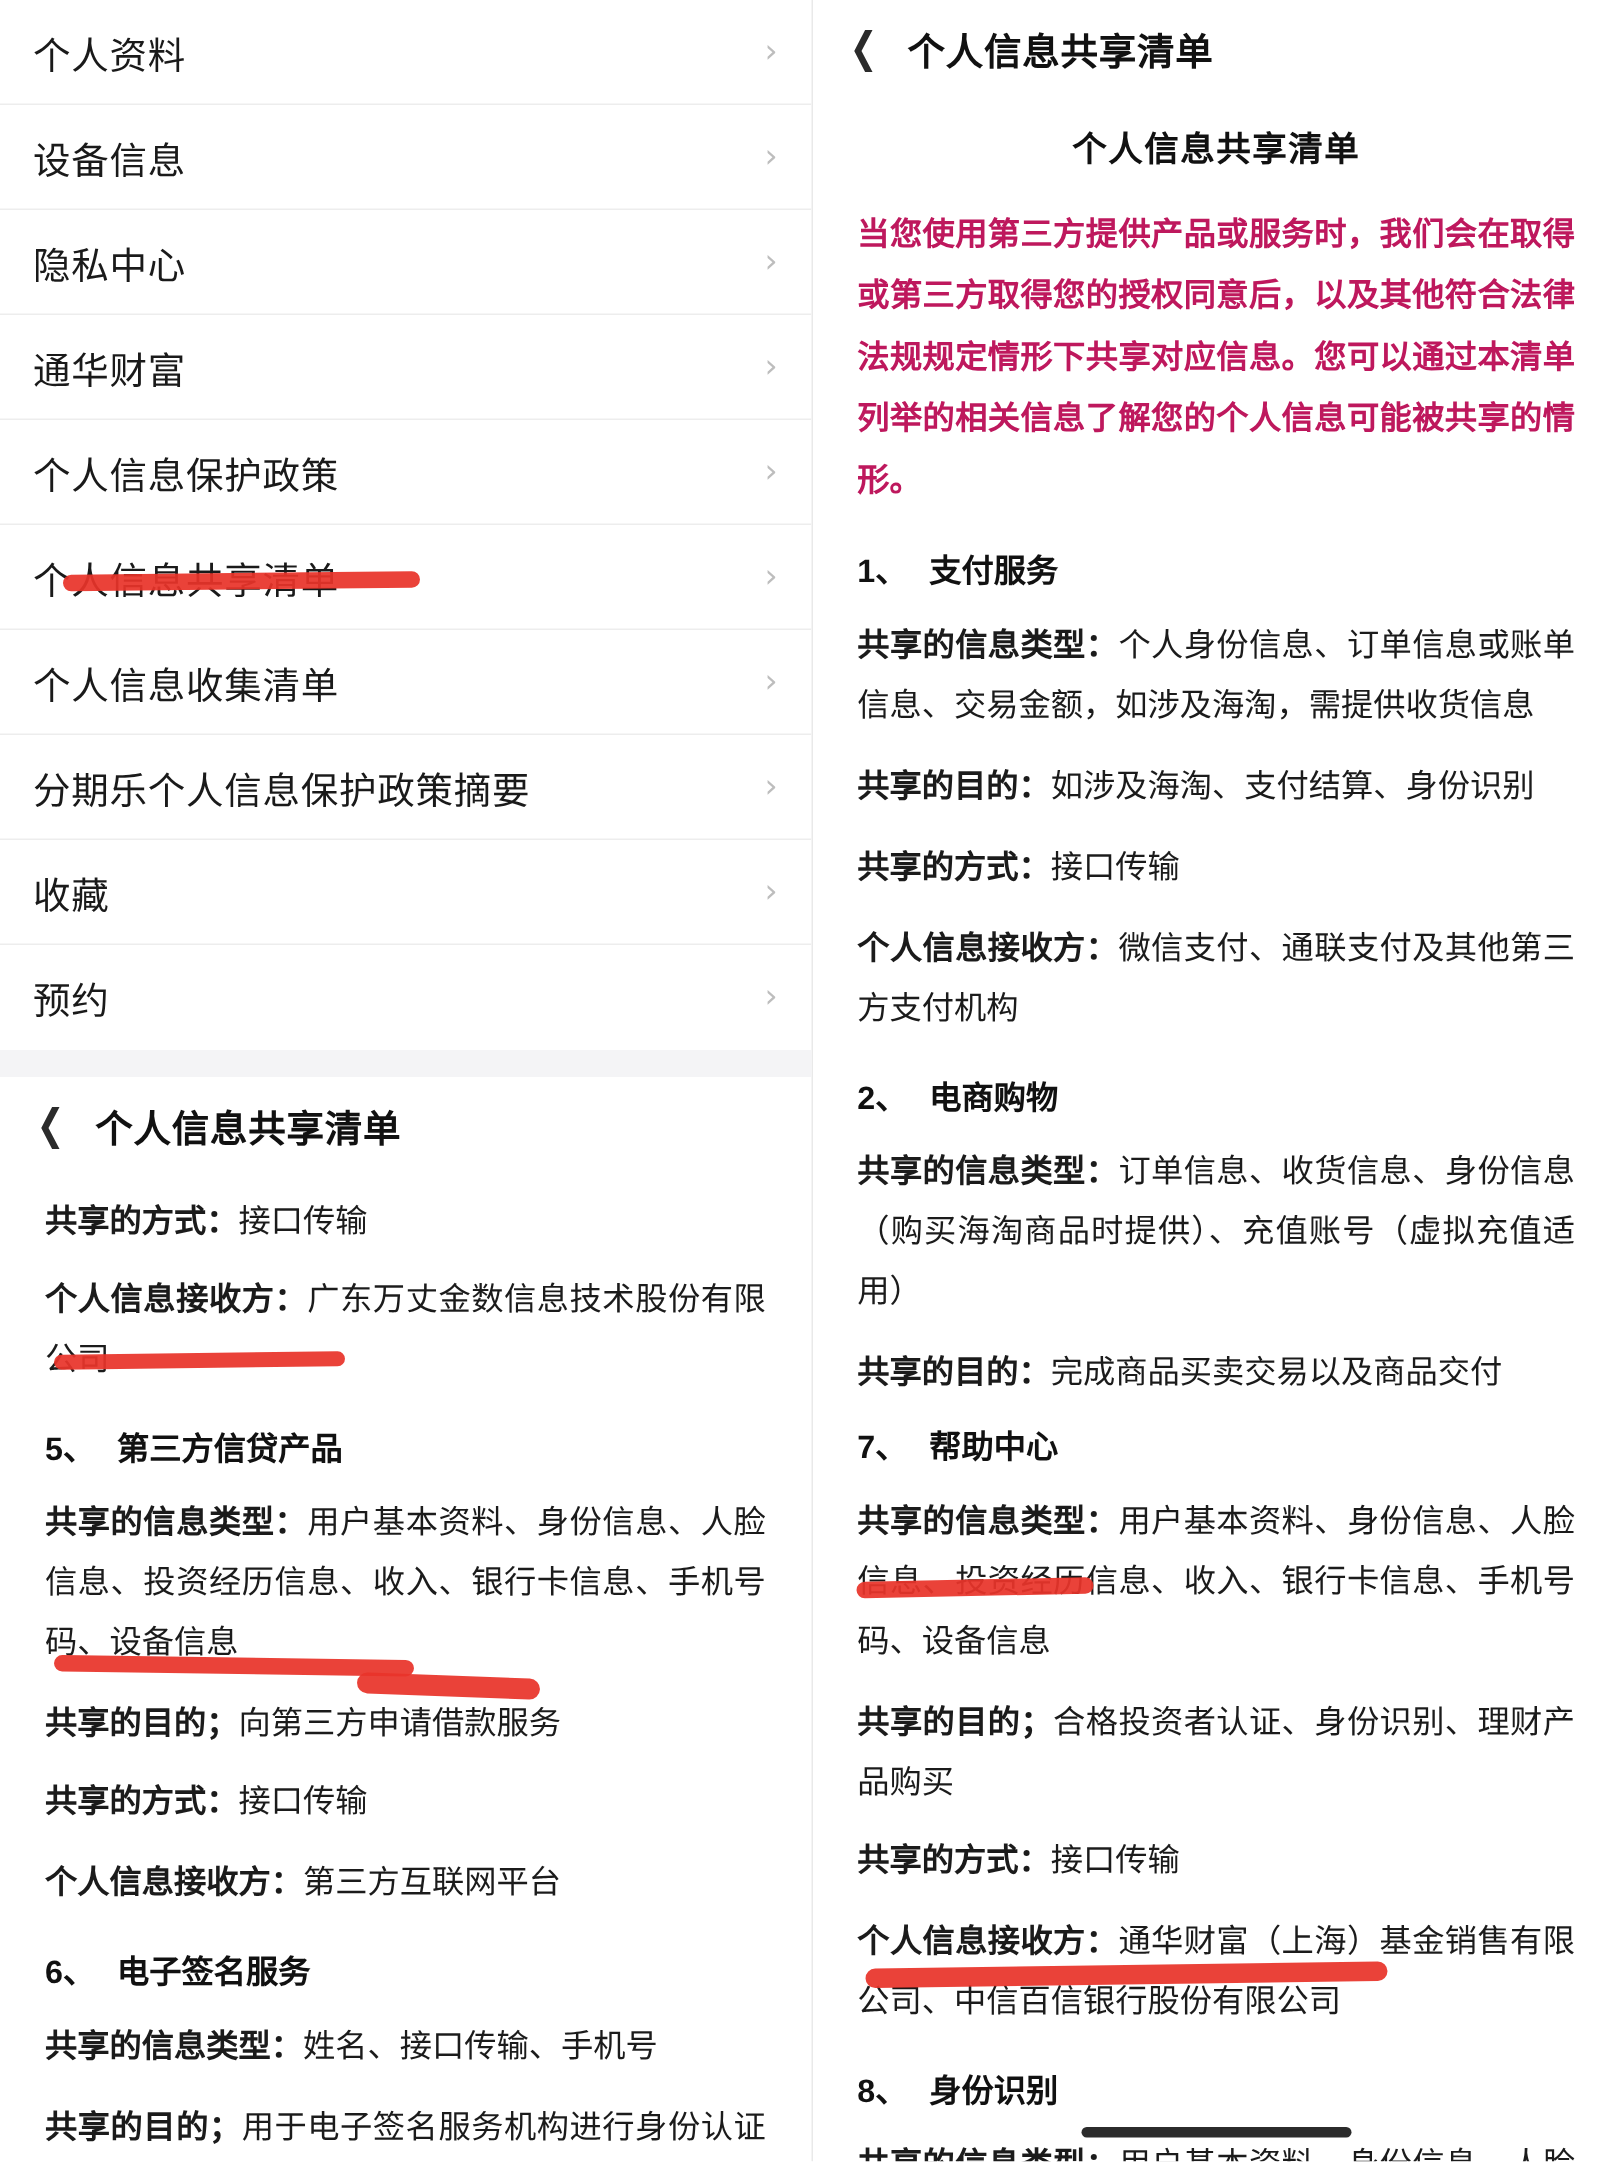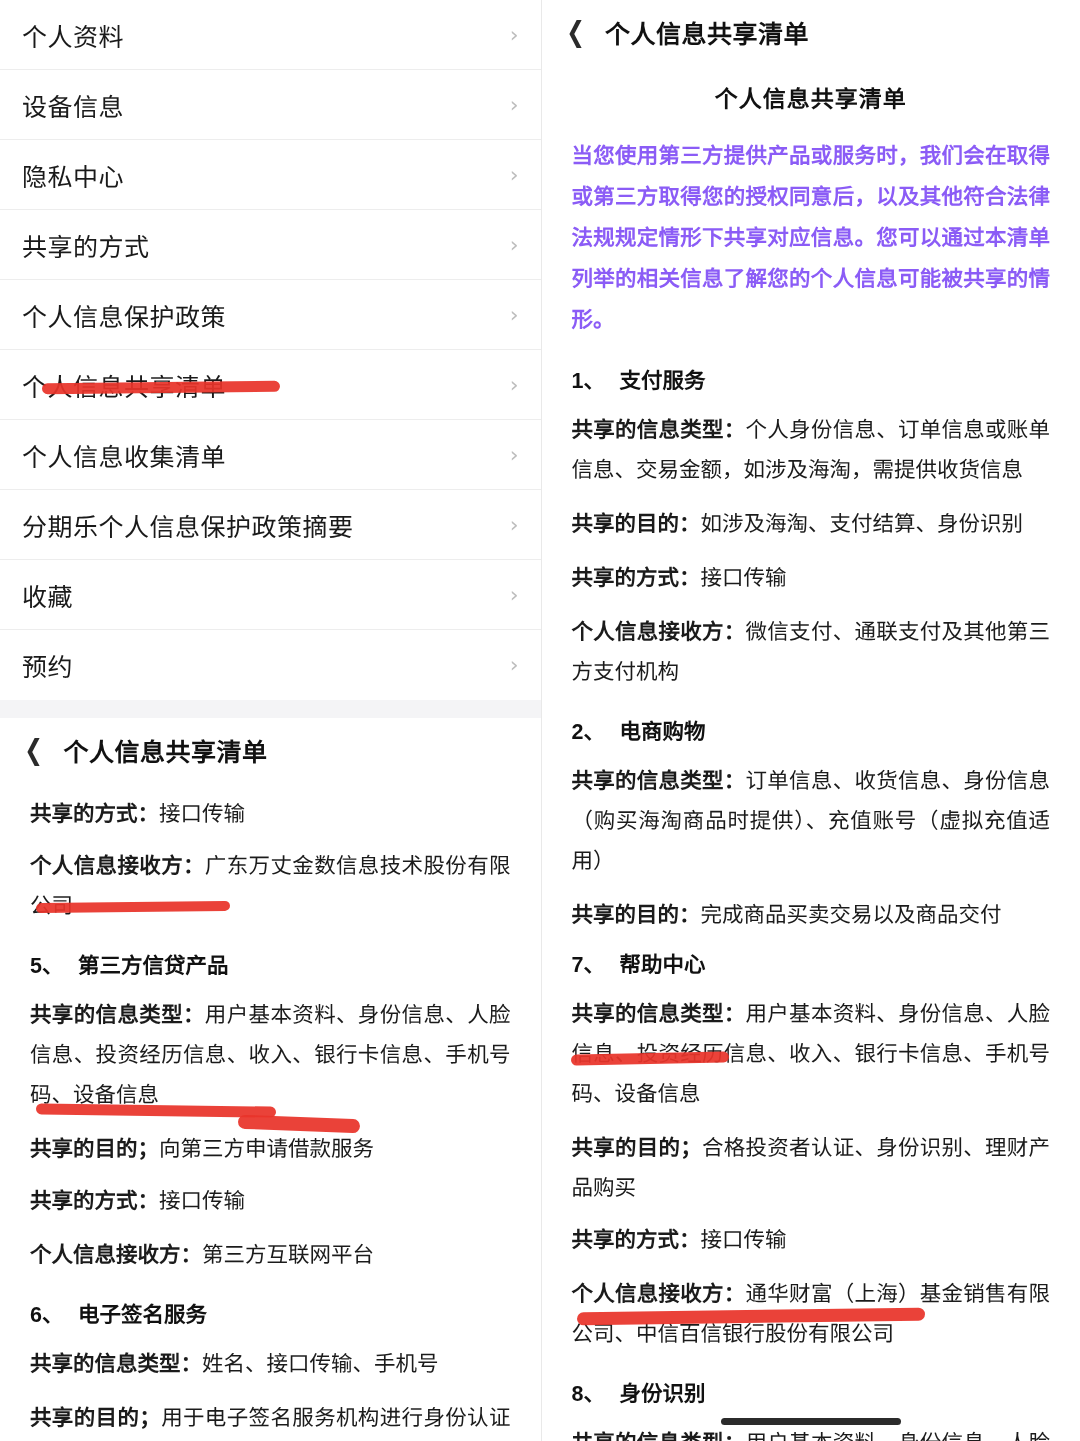--- a/index.html
+++ b/index.html
@@ -99,21 +99,21 @@
     text-align: center;
     font-size: 23px;
     font-weight: bold;
     margin: 16px 0 22px 0;
     letter-spacing: 1px;
   }
   .para {
     font-size: 21.5px;
     line-height: 41px;
     font-weight: bold;
-    color: #8b5cf6;
+    color: #be185d;
     margin: 0 0 18px 0;
     text-align: justify;
   }
   .sect-head {
     font-size: 21.5px;
     font-weight: bold;
     margin: 22px 0 16px 0;
     color: #111;
     display: flex;
     gap: 14px;
@@ -184,21 +184,21 @@
         <span class="settings-label">设备信息</span>
         <span class="chev">›</span>
       </div>
 
       <div class="settings-row">
         <span class="settings-label">隐私中心</span>
         <span class="chev">›</span>
       </div>
 
       <div class="settings-row">
-        <span class="settings-label">共享的方式</span>
+        <span class="settings-label">通华财富</span>
         <span class="chev">›</span>
       </div>
 
       <div class="settings-row">
         <span class="settings-label">个人信息保护政策</span>
         <span class="chev">›</span>
       </div>
 
       <div class="settings-row">
         <span class="settings-label">个人信息共享清单</span>

